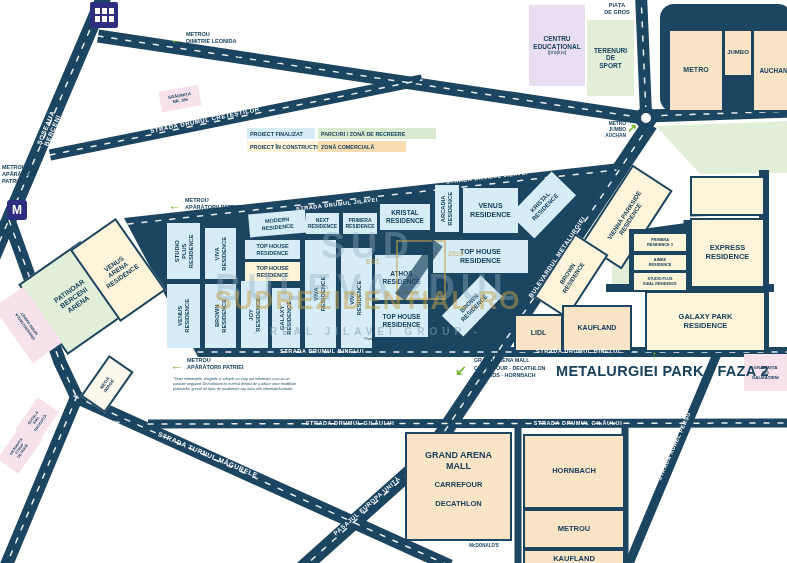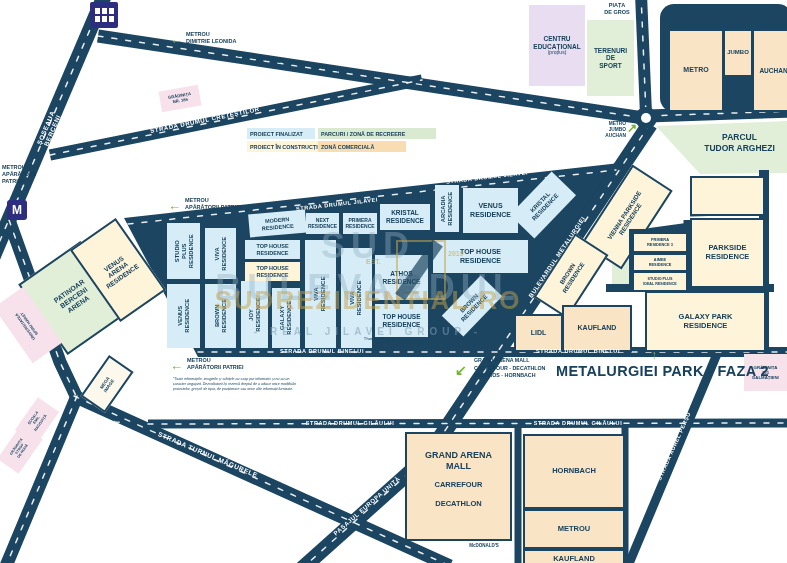--- a/index.html
+++ b/index.html
@@ -154,21 +154,21 @@
   <div class="blk crb" style="left:533px;top:256px;width:72px;height:36px;font-size:6px;transform:rotate(-57deg)" data-bind="blocks.brown">BROWN
 RESIDENCE</div>
   <div class="blk navyb" style="left:629px;top:229px;width:60px;height:62px"></div>
   <div class="blk crsm" style="left:633px;top:233px;width:52px;height:17px;font-size:3.9px" data-bind="blocks.primera3">PRIMERA
 RESIDENCE 3</div>
   <div class="blk crsm" style="left:633px;top:254px;width:52px;height:15px;font-size:3.9px" data-bind="blocks.aimee">AIMEE
 RESIDENCE</div>
   <div class="blk crsm" style="left:633px;top:272px;width:52px;height:17px;font-size:3.7px" data-bind="blocks.sp_ideal">STUDIO PLUS
 IDEAL RESIDENCE</div>
   <div class="blk crb" style="left:690px;top:176px;width:71px;height:36px"></div>
-  <div class="blk crb" style="left:690px;top:218px;width:71px;height:66px;font-size:7.5px" data-bind="blocks.express">PARKSIDE
+  <div class="blk crb" style="left:690px;top:218px;width:71px;height:66px;font-size:7.5px" data-bind="blocks.express">EXPRESS
 RESIDENCE</div>
   <div class="blk crb" style="left:645px;top:291px;width:117px;height:57px;font-size:7.5px" data-bind="blocks.galaxy_park">GALAXY PARK
 RESIDENCE</div>
   <div class="blk cb" style="left:514px;top:314px;width:45px;height:34px;font-size:7px" data-bind="stores.lidl">LIDL</div>
   <div class="blk cb" style="left:562px;top:305px;width:66px;height:43px;font-size:7px" data-bind="stores.kaufland">KAUFLAND</div>
 
   <div class="blk navyb" style="left:660px;top:4px;width:132px;height:108px;border-radius:14px"></div>
   <div class="blk cb" style="left:668px;top:29px;width:52px;height:79px;font-size:7px" data-bind="stores.metro">METRO</div>
   <div class="blk cb" style="left:723px;top:29px;width:26px;height:44px;font-size:6px" data-bind="stores.jumbo">JUMBO</div>
   <div class="blk cb" style="left:752px;top:29px;width:39px;height:79px;font-size:6.5px" data-bind="stores.auchan">AUCHAN</div>
@@ -241,22 +241,20 @@
 APĂRĂTORII PATRIEI</div>
   <span class="arr" style="left:170px;top:359px;font-size:13px" data-bind="metro.arrow_left">←</span>
   <div class="poi" style="left:187px;top:357px;font-size:5.5px" data-bind="metro.aparatorii2">METROU
 APĂRĂTORII PATRIEI</div>
   <div class="poi" style="left:592px;top:121px;width:34px;font-size:4.8px;text-align:right" data-bind="metro.jumbo_auchan">METRO
 JUMBO
 AUCHAN</div>
   <span class="arr" style="left:627px;top:122px;font-size:12px" data-bind="metro.arrow_ne">↗</span>
   <div class="poi" style="left:598px;top:2px;width:38px;font-size:5.5px;text-align:center" data-bind="places.piata">PIAȚA
 DE GROS</div>
-  <div class="poi" style="left:692px;top:132px;width:95px;font-size:8.5px;text-align:center" data-bind="places.parcul">PARCUL
-TUDOR ARGHEZI</div>
   <span class="arr" style="left:455px;top:363px;font-size:14px" data-bind="places.arrow_sw">↙</span>
   <div class="poi" style="left:474px;top:357px;font-size:5.3px;line-height:1.45" data-bind="places.grand_arena_poi">GRAND ARENA MALL
 CARREFOUR - DECATHLON
 SELGROS - HORNBACH</div>
   <div class="poi" style="left:462px;top:543px;width:44px;font-size:4.5px;text-align:center" data-bind="stores.mcdonalds">McDONALD'S</div>
   <div class="poi" style="left:358px;top:336px;width:48px;font-size:4.2px;font-weight:normal;text-align:center" data-bind="places.thomas">Thomas Midgley Jr.</div>
   <div class="poi" style="left:173px;top:377px;width:130px;font-size:3.6px;font-weight:normal;font-style:italic;line-height:1.35" data-bind="disclaimer">*Toate informațiile, imaginile și schițele au scop pur informativ și nu au un caracter angajant. Dezvoltatorii își rezervă dreptul de a aduce orice modificări proiectelor, greșeli de tipar, de poziționare sau orice alte informații furnizate.</div>
 
   <div class="st" style="left:14px;top:122px;width:70px;font-size:6.5px;transform:rotate(-67deg)" data-bind="streets.berceni">ȘOSEAUA BERCENI</div>
   <div class="st" style="left:135px;top:117px;width:140px;font-size:6px;transform:rotate(-11.5deg)" data-bind="streets.cretestilor">STRADA DRUMUL CREȚEȘTILOR</div>

